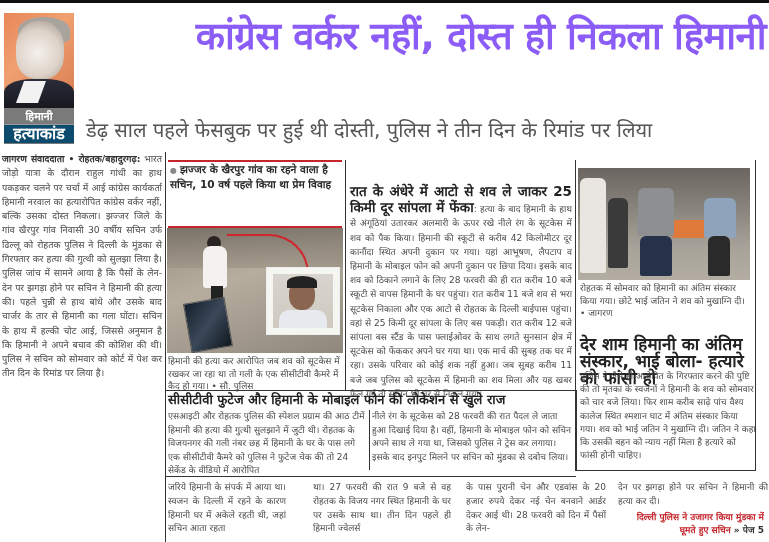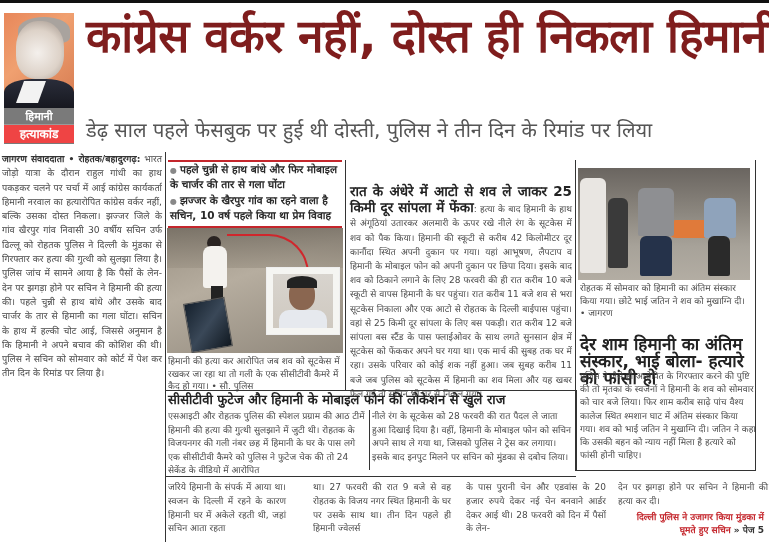--- a/index.html
+++ b/index.html
@@ -5,22 +5,22 @@
   html,body{margin:0;padding:0;background:#fff;}
   body{width:769px;height:542px;position:relative;overflow:hidden;font-family:"DejaVu Sans",sans-serif;color:#222;}
   .topline{position:absolute;left:0;top:0;width:769px;height:3px;background:#111;}
   .portrait{position:absolute;left:4px;top:13px;width:70px;height:95px;background:linear-gradient(135deg,#e8875a 0%,#f0a070 40%,#d57a50 100%);overflow:hidden;}
   .portrait .face{position:absolute;left:12px;top:8px;width:48px;height:58px;border-radius:45% 45% 40% 40%;background:radial-gradient(circle at 45% 55%,#f4f0ec 0%,#ddd2c8 55%,#9a8d84 100%);}
   .portrait .hair{position:absolute;left:14px;top:4px;width:52px;height:26px;border-radius:50% 50% 20% 20%;background:#a9a39e;}
   .portrait .coat{position:absolute;left:0;top:66px;width:70px;height:32px;background:linear-gradient(180deg,#2a2d3a,#15161d);border-radius:40% 40% 0 0;}
   .portrait .collar{position:absolute;left:16px;top:68px;width:22px;height:22px;background:#f2f2f2;transform:skewX(-20deg);}
   .tag{position:absolute;left:4px;top:108px;width:70px;height:36px;background:#7a7a7a;color:#fff;text-align:center;font-weight:bold;}
   .tag .l1{display:block;font-size:11px;line-height:14px;padding-top:2px;border-bottom:1px solid #9a9a9a;}
-  .tag .l2{display:block;font-size:12px;line-height:18px;background:#ef4444;}
-  .headline{position:absolute;left:86px;top:12px;width:680px;font-weight:bold;font-size:46px;line-height:49px;color:#7f1d1d;letter-spacing:-0.5px;white-space:nowrap;}
+  .tag .l2{display:block;font-size:16px;line-height:18px;background:#0c4a6e;}
+  .headline{position:absolute;left:86px;top:12px;width:680px;font-weight:bold;font-size:38px;line-height:49px;color:#8b5cf6;letter-spacing:-0.5px;white-space:nowrap;text-align:right;}
   .subhead{position:absolute;left:86px;top:117px;width:680px;font-size:20px;line-height:26px;color:#555;white-space:nowrap;}
   .col{position:absolute;font-size:9.2px;line-height:14.3px;color:#4a4a4a;text-align:justify;}
   .col1{left:2px;top:152px;width:160px;}
   .col1 .dateline{font-weight:bold;color:#333;}
   .vr{position:absolute;background:#333;width:1px;}
   .hr{position:absolute;background:#333;height:1px;}
   .redbar{position:absolute;background:#c4262c;height:2px;}
   .bullets{position:absolute;left:170px;top:163px;width:172px;font-size:10.5px;line-height:13.5px;font-weight:bold;color:#2a2a2a;}
   .bullets .b{display:block;margin-bottom:3px;}
   .bullets .dot{color:#888;font-size:8px;margin-right:3px;}
@@ -82,21 +82,20 @@
 <div class="col col1">
   <span class="dateline">जागरण संवाददाता • रोहतक/बहादुरगढ़:</span>
   <span>भारत जोड़ो यात्रा के दौरान राहुल गांधी का हाथ पकड़कर चलने पर चर्चा में आई कांग्रेस कार्यकर्ता हिमानी नरवाल का हत्यारोपित कांग्रेस वर्कर नहीं, बल्कि उसका दोस्त निकला। झज्जर जिले के गांव खैरपुर गांव निवासी 30 वर्षीय सचिन उर्फ ढिल्लू को रोहतक पुलिस ने दिल्ली के मुंडका से गिरफ्तार कर हत्या की गुत्थी को सुलझा लिया है। पुलिस जांच में सामने आया है कि पैसों के लेन-देन पर झगड़ा होने पर सचिन ने हिमानी की हत्या की। पहले चुन्नी से हाथ बांधे और उसके बाद चार्जर के तार से हिमानी का गला घोंटा। सचिन के हाथ में हल्की चोट आई, जिससे अनुमान है कि हिमानी ने अपने बचाव की कोशिश की थी। पुलिस ने सचिन को सोमवार को कोर्ट में पेश कर तीन दिन के रिमांड पर लिया है।</span><br>
   &nbsp;&nbsp;
 </div>
 
 <div class="vr" style="left:165px;top:152px;height:390px;"></div>
 <div class="redbar" style="left:168px;top:160px;width:174px;"></div>
 
 <div class="bullets">
-  <span class="b"><span class="dot">●</span><span>पहले चुन्नी से हाथ बांधे और फिर मोबाइल के चार्जर की तार से गला घोंटा</span></span>
   <span class="b"><span class="dot">●</span><span>झज्जर के खैरपुर गांव का रहने वाला है सचिन, 10 वर्ष पहले किया था प्रेम विवाह</span></span>
 </div>
 
 <div class="redbar" style="left:168px;top:226px;width:174px;"></div>
 <div class="cctv">
   <div class="wall"></div>
   <div class="head"></div>
   <div class="person"></div>
   <div class="legs"></div>
   <div class="suitcase"></div>

